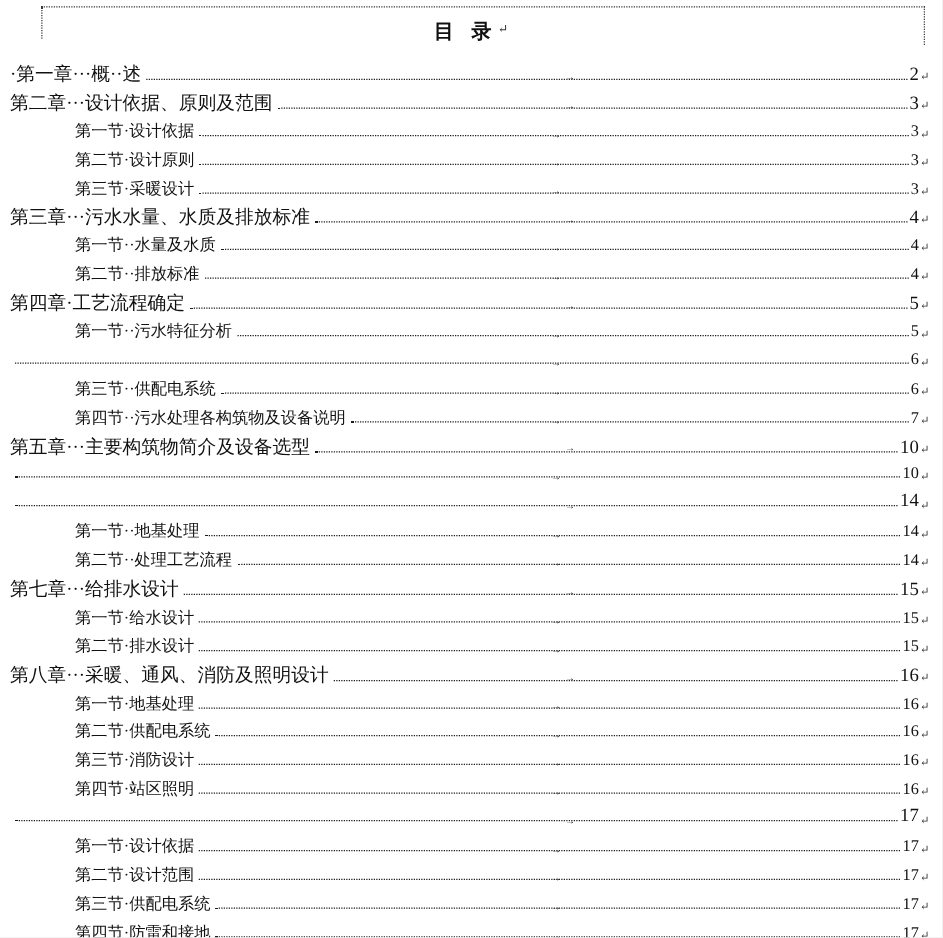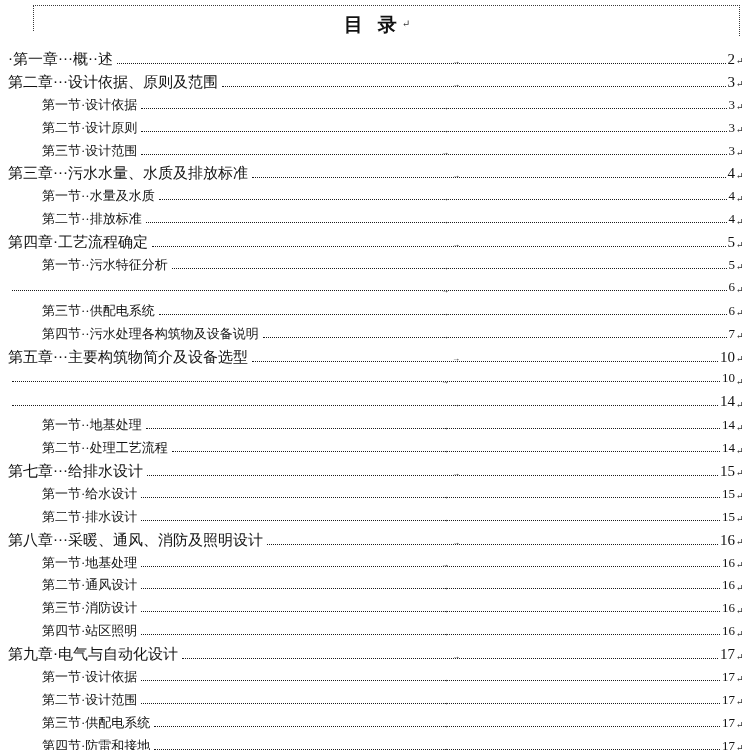--- a/index.html
+++ b/index.html
@@ -19,41 +19,41 @@
   .tb-stub-right { left: 739px; top: 5px; height: 31px; border-left: 1px dotted #3a3a3a; }
 
   .title-row {
     position: absolute;
     top: 11px; left: 0; width: 100%;
     text-align: center;
     line-height: 26px;
     white-space: nowrap;
   }
   .title {
-    font-size: 19px;
+    font-size: 16px;
     font-weight: bold;
     letter-spacing: 5px;
     text-align: center;
   }
   .title-pmark { font-size: 10px; color: #333; vertical-align: 4px; letter-spacing: 0; }
 
   .toc {
     position: absolute;
     top: 50px; left: 8px; right: 6px;
   }
   .entry {
     position: relative;
     display: flex;
     align-items: baseline;
     height: 22.9px;
     white-space: nowrap;
   }
   .entry.lv1 { font-size: 15px; }
   .entry.lv2 { font-size: 13px; }
-  .entry.lv2 .label { margin-left: 34px; }
+  .entry.lv2 .label { margin-left: 52px; }
   .label { flex: 0 0 auto; }
   .leader {
     flex: 1 1 auto;
     border-bottom: 1.6px dotted #1c1c1c;
     margin: 0 2px 3px 4px;
     min-width: 12px;
   }
   .tabmark {
     position: absolute;
     bottom: 7px;
@@ -113,21 +113,21 @@
 
     <div class="entry lv2">
       <span class="label">第二节·设计原则</span>
       <span class="leader"></span>
       <span class="tabmark">→</span>
       <span class="page-num">3</span>
       <span class="pmark">↵</span>
     </div>
 
     <div class="entry lv2">
-      <span class="label">第三节·设计范围</span>
+      <span class="label">第三节·采暖设计</span>
       <span class="leader"></span>
       <span class="tabmark">→</span>
       <span class="page-num">3</span>
       <span class="pmark">↵</span>
     </div>
 
     <div class="entry lv1">
       <span class="label">第三章···污水水量、水质及排放标准</span>
       <span class="leader"></span>
       <span class="tabmark">→</span>
@@ -262,21 +262,21 @@
 
     <div class="entry lv2">
       <span class="label">第一节·地基处理</span>
       <span class="leader"></span>
       <span class="tabmark">→</span>
       <span class="page-num">16</span>
       <span class="pmark">↵</span>
     </div>
 
     <div class="entry lv2">
-      <span class="label">第二节·通风设计</span>
+      <span class="label">第二节·供配电系统</span>
       <span class="leader"></span>
       <span class="tabmark">→</span>
       <span class="page-num">16</span>
       <span class="pmark">↵</span>
     </div>
 
     <div class="entry lv2">
       <span class="label">第三节·消防设计</span>
       <span class="leader"></span>
       <span class="tabmark">→</span>
@@ -286,21 +286,20 @@
 
     <div class="entry lv2">
       <span class="label">第四节·站区照明</span>
       <span class="leader"></span>
       <span class="tabmark">→</span>
       <span class="page-num">16</span>
       <span class="pmark">↵</span>
     </div>
 
     <div class="entry lv1">
-      <span class="label">第九章·电气与自动化设计</span>
       <span class="leader"></span>
       <span class="tabmark">→</span>
       <span class="page-num">17</span>
       <span class="pmark">↵</span>
     </div>
 
     <div class="entry lv2">
       <span class="label">第一节·设计依据</span>
       <span class="leader"></span>
       <span class="tabmark">→</span>

